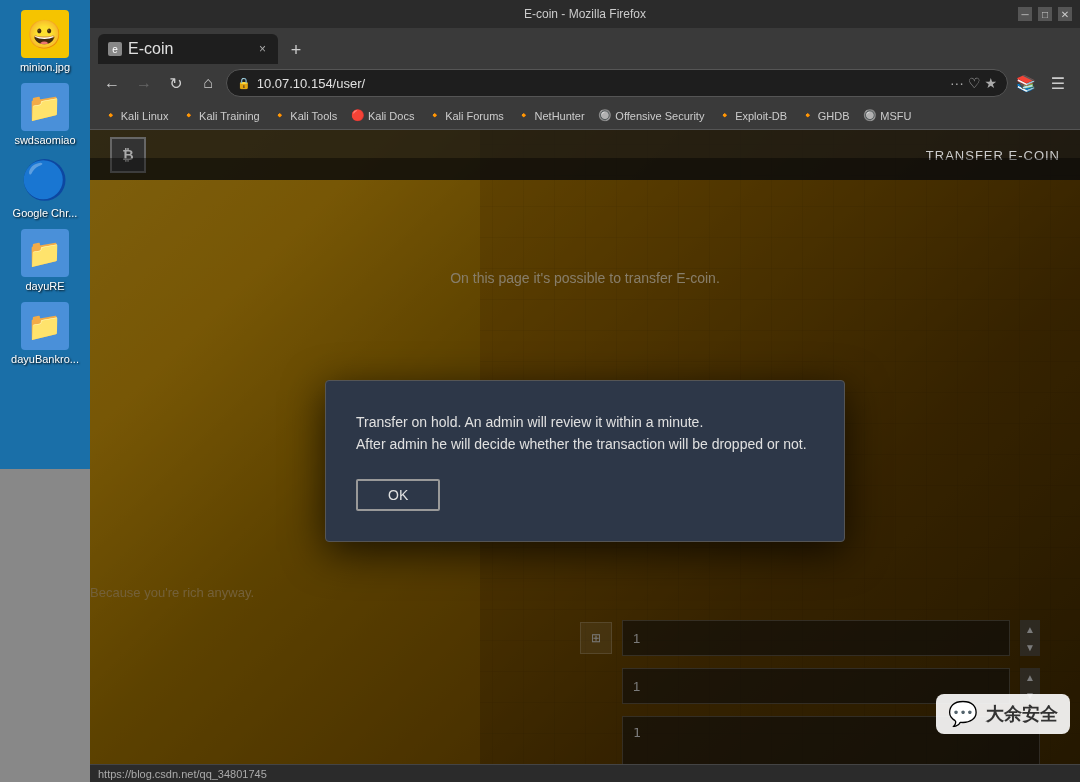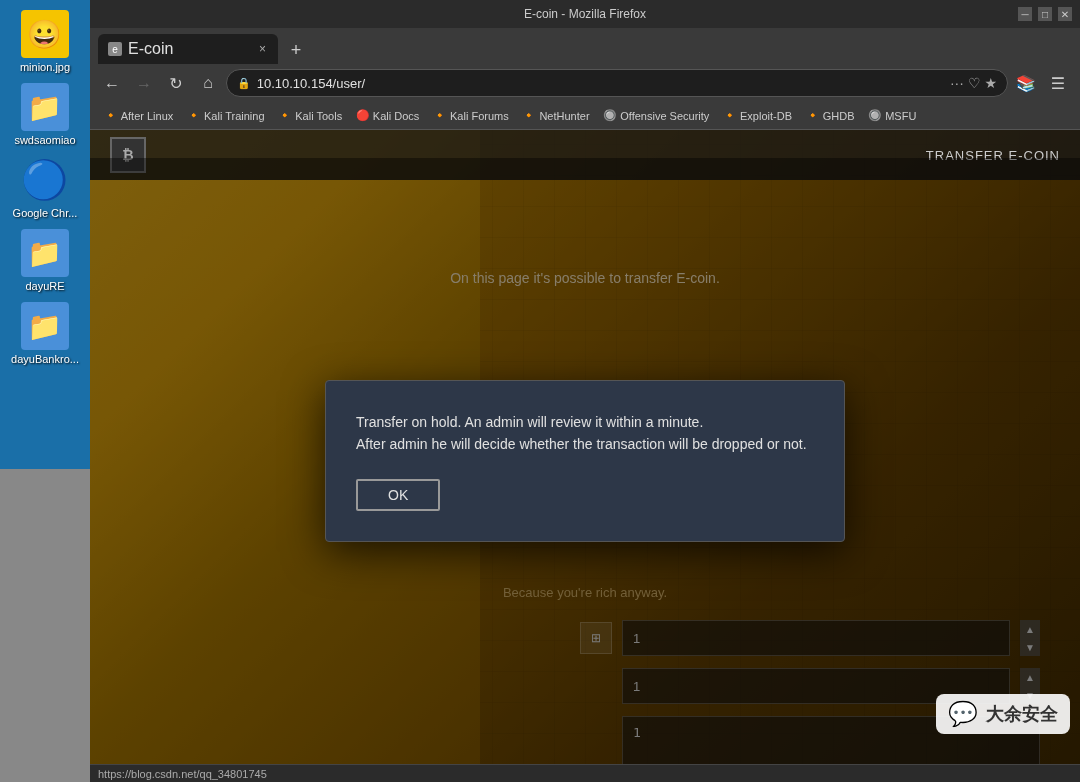--- a/index.html
+++ b/index.html
@@ -382,21 +382,20 @@
       color: #ccc;
       font-size: 13px;
       padding: 8px 10px;
     }
 
     .because-text {
       position: absolute;
       top: 455px;
       left: 0;
       right: 0;
-      text-align: center;
       color: #c0a060;
       font-size: 13px;
     }
 
     
     .dialog-overlay {
       position: absolute;
       top: 0; left: 0; right: 0; bottom: 0;
       background: rgba(0,0,0,0.4);
       display: flex;
@@ -518,38 +517,38 @@
   </div>
 
   <div class="nav-bar">
     <button class="nav-btn">←</button>
     <button class="nav-btn disabled">→</button>
     <button class="nav-btn">↻</button>
     <button class="nav-btn">⌂</button>
     <div class="address-bar">
       <span class="address-lock">🔒</span>
       <span class="address-text">
-        <span>10.10.10.154</span><span>/user/</span>
+        <span>10.07.10.154</span><span>/user/</span>
       </span>
       <div class="address-icons">
         <button class="address-icon-btn">···</button>
         <button class="address-icon-btn">♡</button>
         <button class="address-icon-btn">★</button>
       </div>
     </div>
     <div class="nav-extra">
       <button class="nav-btn">📚</button>
       <button class="nav-btn">☰</button>
     </div>
   </div>
 
   <div class="bookmarks-bar">
     <div class="bookmark-item">
       <span class="bookmark-icon">🔸</span>
-      <span class="bookmark-label">After Linux</span>
+      <span class="bookmark-label">Kali Linux</span>
     </div>
     <div class="bookmark-item">
       <span class="bookmark-icon">🔸</span>
       <span class="bookmark-label">Kali Training</span>
     </div>
     <div class="bookmark-item">
       <span class="bookmark-icon">🔸</span>
       <span class="bookmark-label">Kali Tools</span>
     </div>
     <div class="bookmark-item">

